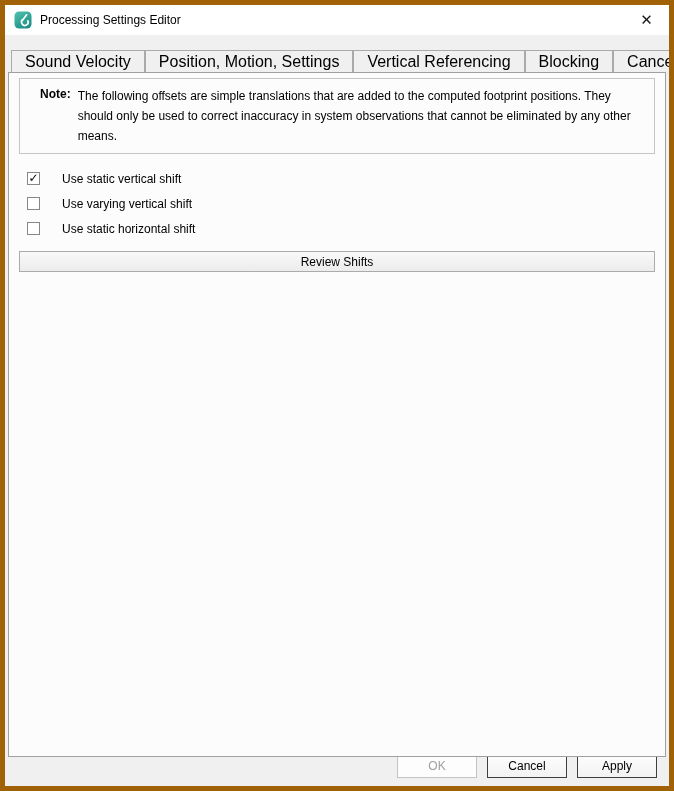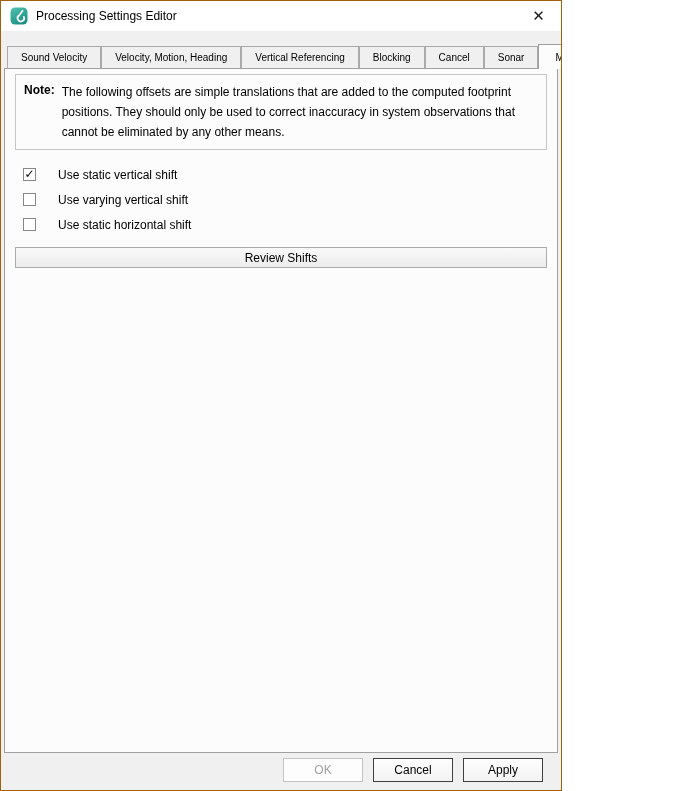--- a/index.html
+++ b/index.html
@@ -4,22 +4,22 @@
 <style>
   * { box-sizing: border-box; margin: 0; padding: 0; }
   html, body { width: 674px; height: 791px; }
   body {
     font-family: "Liberation Sans", "DejaVu Sans", sans-serif;
     font-size: 12px;
     color: #000;
     background: #fff;
   }
   .window {
-    width: 562px; height: 791px;
-    border: 1px solid #a16207;
+    width: 674px; height: 791px;
+    border: 5px solid #a16207;
     background: #f0f0f0;
     position: relative;
     overflow: hidden;
   }
   
   .titlebar {
     height: 30px;
     background: #ffffff;
     display: flex;
     align-items: center;
@@ -44,21 +44,21 @@
     position: relative;
     z-index: 2;
   }
   .tab {
     height: 22px;
     padding: 0 13px;
     background: #f0f0f0;
     border: 1px solid #aaaaaa;
     border-bottom: none;
     display: flex; align-items: center; justify-content: center;
-    font-size: 10px;
+    font-size: 16px;
     white-space: nowrap;
     color: #000;
   }
   .tab.active {
     height: 25px;
     margin-bottom: -1px;
     padding: 0 16px;
     background: #fcfcfc;
     border: 1px solid #9e9e9e;
     border-bottom: none;
@@ -67,21 +67,21 @@
     background: #fcfcfc;
     border: 1px solid #a0a0a0;
     height: 685px;
     position: relative;
     z-index: 1;
   }
   
   .note-box {
     margin: 5px 10px 0 10px;
     border: 1px solid #c6c6c6;
-    padding: 7px 8px;
+    padding: 7px 20px;
     display: flex;
     align-items: flex-start;
     min-height: 46px;
   }
   .note-label { font-weight: bold; flex: 0 0 auto; line-height: 16px; }
   .note-text { margin-left: 7px; line-height: 20px; }
   
   .checkbox-list { margin: 12px 0 0 18px; }
   .checkbox-row {
     display: flex; align-items: center;
@@ -115,21 +115,21 @@
   }
   
   .footer {
     position: absolute;
     left: 0; right: 0; bottom: 0;
     height: 40px;
     background: #f0f0f0;
     display: flex;
     align-items: center;
     justify-content: flex-end;
-    padding-right: 18px;
+    padding-right: 12px;
     gap: 10px;
   }
   .footer button {
     width: 80px; height: 24px;
     font-family: inherit; font-size: 12px;
     background: linear-gradient(#fdfdfd, #f2f2f2);
     border: 1px solid #3f3f3f;
     color: #000;
   }
   .footer button:disabled {
@@ -159,21 +159,21 @@
       <span>✕</span>
     </button>
   </div>
 
   <div class="tab-control">
     <div class="tab-bar">
       <div class="tab">
           <span>Sound Velocity</span>
         </div>
       <div class="tab">
-          <span>Velocity, Motion, Heading</span>
+          <span>Position, Motion, Settings</span>
         </div>
       <div class="tab">
           <span>Vertical Referencing</span>
         </div>
       <div class="tab">
           <span>Blocking</span>
         </div>
       <div class="tab">
           <span>Cancel</span>
         </div>

